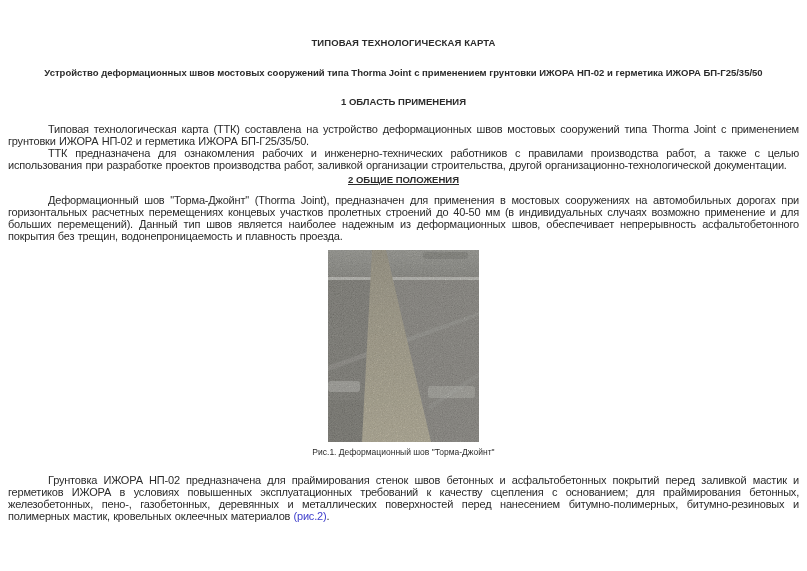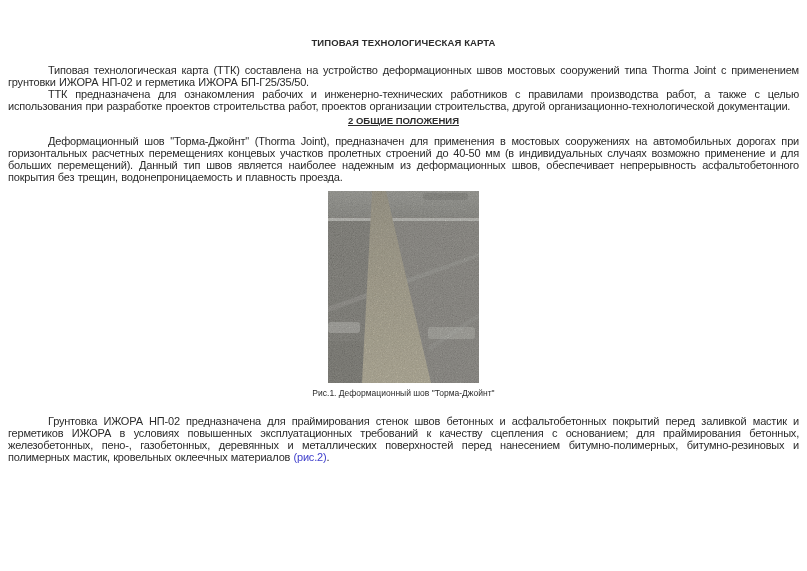--- a/index.html
+++ b/index.html
@@ -76,24 +76,26 @@
     cursor: pointer;
   }
 </style>
 </head>
 <body>
 
 <div class="page">
 
   <div class="doc-title">ТИПОВАЯ ТЕХНОЛОГИЧЕСКАЯ КАРТА</div>
 
+  <div class="doc-subtitle">Устройство деформационных швов мостовых сооружений типа Thorma Joint с применением грунтовки ИЖОРА НП-02 и герметика ИЖОРА БП-Г25/35/50</div>
 
+  <div class="sec-heading">1 ОБЛАСТЬ ПРИМЕНЕНИЯ</div>
 
   <p class="body-par first-par">Типовая технологическая карта (ТТК) составлена на устройство деформационных швов мостовых сооружений типа Thorma Joint с применением грунтовки ИЖОРА НП-02 и герметика ИЖОРА БП-Г25/35/50.</p>
-  <p class="body-par">ТТК предназначена для ознакомления рабочих и инженерно-технических работников с правилами производства работ, а также с целью использования при разработке проектов строительства работ, проектов организации строительства, другой организационно-технологической документации.</p>
+  <p class="body-par">ТТК предназначена для ознакомления рабочих и инженерно-технических работников с правилами производства работ, а также с целью использования при разработке проектов производства работ, заливкой организации строительства, другой организационно-технологической документации.</p>
 
   <div class="sec-heading h-after-p">2 ОБЩИЕ ПОЛОЖЕНИЯ</div>
 
   <p class="body-par sec2-par">Деформационный шов "Торма-Джойнт" (Thorma Joint), предназначен для применения в мостовых сооружениях на автомобильных дорогах при горизонтальных расчетных перемещениях концевых участков пролетных строений до 40-50 мм (в индивидуальных случаях возможно применение и для больших перемещений). Данный тип швов является наиболее надежным из деформационных швов, обеспечивает непрерывность асфальтобетонного покрытия без трещин, водонепроницаемость и плавность проезда.</p>
 
   <div class="figure-block">
     <svg class="photo-frame" viewBox="0 0 151 192" width="151" height="192" xmlns="http://www.w3.org/2000/svg">
       <defs>
         <linearGradient id="bandGrad" x1="0" y1="0" x2="0" y2="1">
           <stop offset="0" stop-color="#a49d88"></stop>

